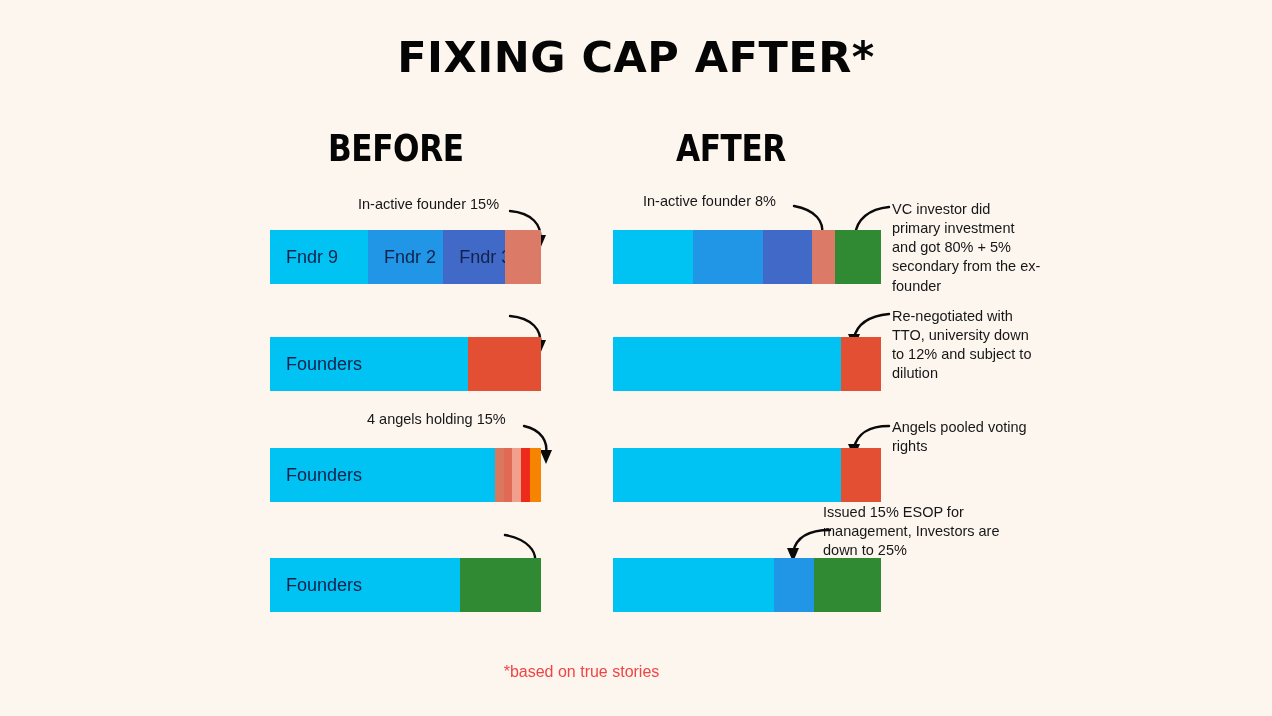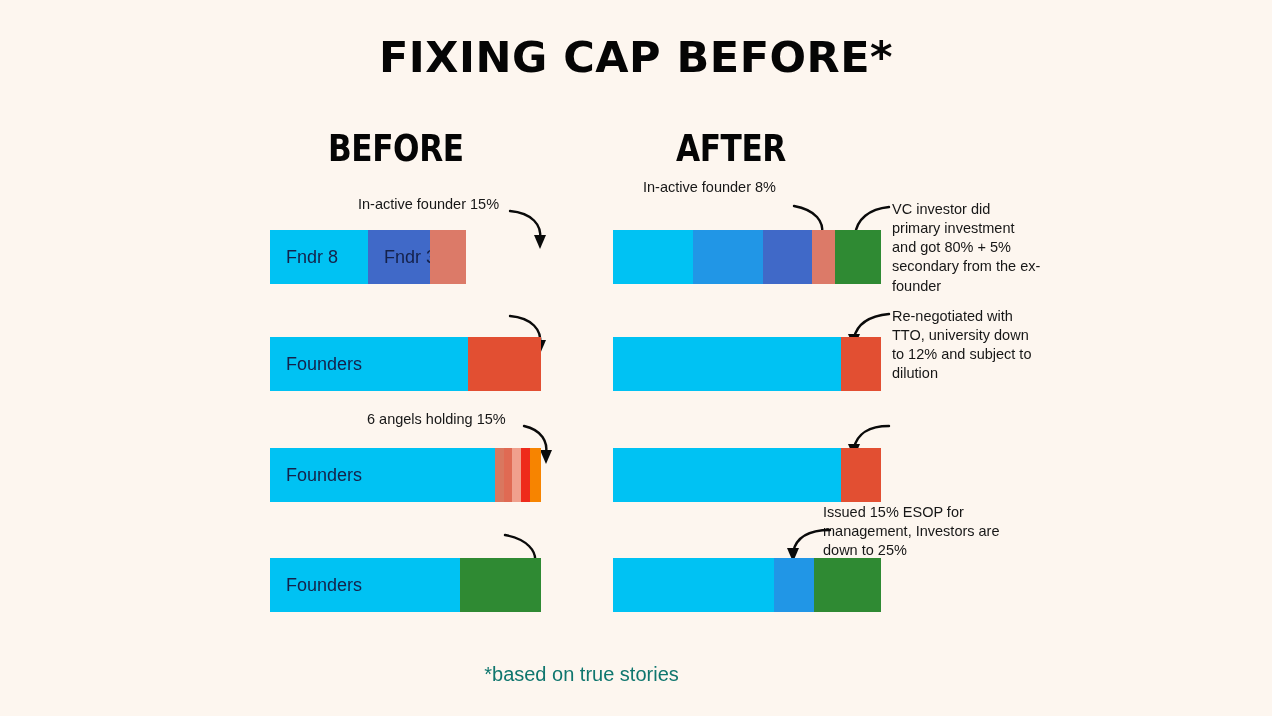--- a/index.html
+++ b/index.html
@@ -23,21 +23,21 @@
     font-size:38px;font-weight:bold;color:#050505;
     font-family:"DejaVu Sans","Liberation Sans",sans-serif;
     transform:scaleX(.82);transform-origin:left center;
     letter-spacing:-.5px;
   }
   #head-before{left:328px;}
   #head-after{left:676px;}
 
   #footnote{
     position:absolute;left:0;top:663px;width:1163px;text-align:center;
-    font-size:20px;color:#0f766e;
+    font-size:16px;color:#ef4444;
   }
 
   
   .bar{position:absolute;display:flex;height:54px;overflow:hidden;}
   .seg{height:100%;display:flex;align-items:center;}
   .seg-label{
     font-size:17px;color:#14214a;padding-left:16px;white-space:nowrap;
   }
   .bar.withtext .seg-label{font-size:18px;}
 
@@ -67,52 +67,55 @@
     font-family:"Liberation Sans",sans-serif;
     letter-spacing:.5px;
   }
   #logo .wordmark span{display:block;}
 </style>
 </head>
 <body>
 
 <div class="stage">
 
-  <div id="main-title">FIXING CAP BEFORE*</div>
+  <div id="main-title">FIXING CAP AFTER*</div>
 
   <div class="col-head" id="head-before">BEFORE</div>
   <div class="col-head" id="head-after">AFTER</div>
 
   <div class="anno one" style="left:358px;top:195px;">In-active founder 15%</div>
   <svg class="arrow" style="left:508px;top:205px;width:50px;height:50px;">
     <path d="M2,6 C24,8 34,20 32,34"></path>
     <polygon points="32,44 26,30 38,30"></polygon>
   </svg>
   <div class="bar withtext" style="left:270px;top:230px;width:271px;">
     <div class="seg" style="width:36.2%;background:#00C2F3;">
-      <span class="seg-label">Fndr 8</span>
+      <span class="seg-label">Fndr 9</span>
+    </div>
+    <div class="seg" style="width:27.7%;background:#2196E6;">
+      <span class="seg-label">Fndr 2</span>
     </div>
     <div class="seg" style="width:22.9%;background:#4069C8;">
       <span class="seg-label">Fndr 3</span>
     </div>
     <div class="seg" style="width:13.2%;background:#DC7A68;"></div>
   </div>
 
   <svg class="arrow" style="left:508px;top:310px;width:50px;height:50px;">
     <path d="M2,6 C24,8 34,20 32,34"></path>
     <polygon points="32,44 26,30 38,30"></polygon>
   </svg>
   <div class="bar withtext" style="left:270px;top:337px;width:271px;">
     <div class="seg" style="width:73%;background:#00C2F3;">
       <span class="seg-label">Founders</span>
     </div>
     <div class="seg" style="width:27%;background:#E24F32;"></div>
   </div>
 
-  <div class="anno one" style="left:367px;top:410px;">6 angels holding 15%</div>
+  <div class="anno one" style="left:367px;top:410px;">4 angels holding 15%</div>
   <svg class="arrow" style="left:522px;top:420px;width:40px;height:50px;">
     <path d="M2,6 C20,10 26,22 24,34"></path>
     <polygon points="24,44 18,30 30,30"></polygon>
   </svg>
   <div class="bar withtext" style="left:270px;top:448px;width:271px;">
     <div class="seg" style="width:83%;background:#00C2F3;">
       <span class="seg-label">Founders</span>
     </div>
     <div class="seg" style="width:3.3%;background:#D9775F;"></div>
     <div class="seg" style="width:3.0%;background:#E06A53;"></div>
@@ -125,21 +128,21 @@
     <path d="M2,4 C24,8 34,20 32,32"></path>
     <polygon points="32,42 26,28 38,28"></polygon>
   </svg>
   <div class="bar withtext" style="left:270px;top:558px;width:271px;">
     <div class="seg" style="width:70%;background:#00C2F3;">
       <span class="seg-label">Founders</span>
     </div>
     <div class="seg" style="width:30%;background:#2F8A33;"></div>
   </div>
 
-  <div class="anno one" style="left:643px;top:178px;">In-active founder 8%</div>
+  <div class="anno one" style="left:643px;top:192px;">In-active founder 8%</div>
   <svg class="arrow" style="left:792px;top:202px;width:46px;height:50px;">
     <path d="M2,4 C24,8 32,20 30,32"></path>
     <polygon points="30,42 24,28 36,28"></polygon>
   </svg>
   <svg class="arrow" style="left:845px;top:205px;width:46px;height:50px;">
     <path d="M44,2 C24,4 12,14 10,30"></path>
     <polygon points="10,40 4,26 16,26"></polygon>
   </svg>
   <div class="anno" style="left:892px;top:200px;width:150px;">VC investor did primary investment and got 80% + 5% secondary from the ex-founder</div>
   <div class="bar" style="left:613px;top:230px;width:268px;">
@@ -157,20 +160,21 @@
   <div class="anno" style="left:892px;top:307px;width:152px;">Re-negotiated with TTO, university down to 12% and subject to dilution</div>
   <div class="bar" style="left:613px;top:337px;width:268px;">
     <div class="seg" style="width:85%;background:#00C2F3;"></div>
     <div class="seg" style="width:15%;background:#E24F32;"></div>
   </div>
 
   <svg class="arrow" style="left:845px;top:424px;width:46px;height:46px;">
     <path d="M44,2 C24,2 12,10 9,24"></path>
     <polygon points="9,34 3,20 15,20"></polygon>
   </svg>
+  <div class="anno" style="left:892px;top:418px;width:152px;">Angels pooled voting rights</div>
   <div class="bar" style="left:613px;top:448px;width:268px;">
     <div class="seg" style="width:85%;background:#00C2F3;"></div>
     <div class="seg" style="width:15%;background:#E24F32;"></div>
   </div>
 
   <div class="anno" style="left:823px;top:503px;width:200px;">Issued 15% ESOP for management, Investors are down to 25%</div>
   <svg class="arrow" style="left:786px;top:528px;width:46px;height:46px;">
     <path d="M44,2 C22,2 10,10 7,24"></path>
     <polygon points="7,34 1,20 13,20"></polygon>
   </svg>

